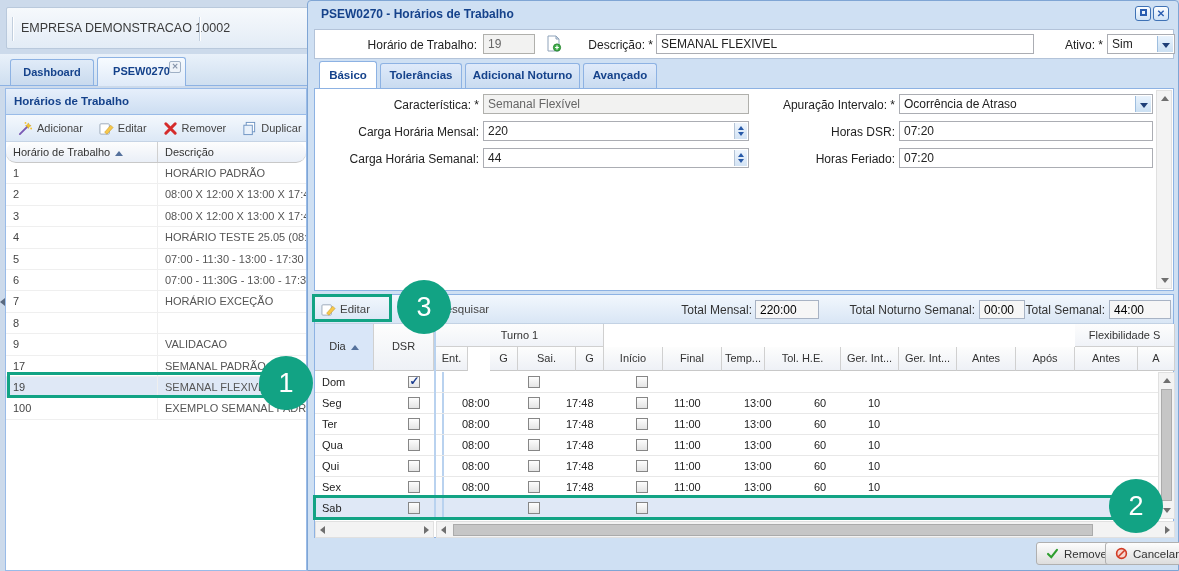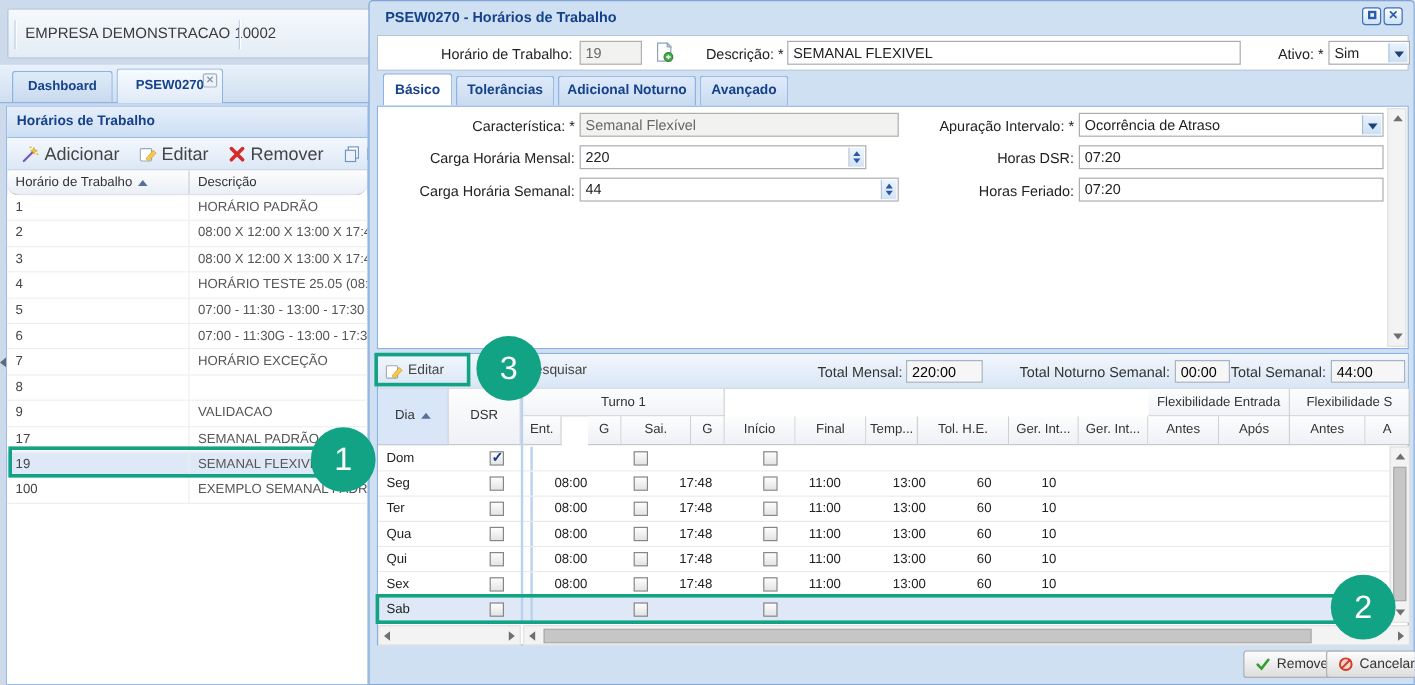--- a/index.html
+++ b/index.html
@@ -27,21 +27,21 @@
   
   .lpanel { position:absolute; left:5px; top:88px; width:302px; height:483px;
             background:#fff; border:1px solid #99bbe8; }
   .lp-title { position:absolute; left:0; top:0; width:100%; height:26px;
               background:linear-gradient(#e6effb,#cddef2); border-bottom:1px solid #99bbe8;
               color:#15428b; font-weight:bold; font-size:11.5px; line-height:25px; padding-left:8px; }
   .lp-toolbar { position:absolute; left:0; top:26px; width:100%; height:27px;
                 background:linear-gradient(#f4f8fd,#dce8f6); border-bottom:1px solid #c6d4e5;
                 display:flex; align-items:center; gap:4px; padding-left:6px; overflow:hidden; }
   .tb-btn { display:flex; align-items:center; gap:4px; padding:3px 6px; border-radius:3px; color:#444;
-            font-size:15px; white-space:nowrap; }
+            font-size:11px; white-space:nowrap; }
   .tb-btn svg { width:15px; height:15px; }
   .lp-header { position:absolute; left:0; top:53px; width:100%; height:21px; display:flex;
                background:linear-gradient(#fdfdfd,#eaeff7); border-bottom:1px solid #c8c8c8; color:#333;border-radius:10px; }
   .lp-h-id { width:152px; border-right:1px solid #d0d0d0; padding:4px 0 0 7px; }
   .lp-h-desc { flex:1; padding:4px 0 0 7px; }
   .lp-rows { position:absolute; left:0; top:74px; width:100%; bottom:0; background:#fff; }
   .lp-row { display:flex; height:21.4px; border-bottom:1px solid #efefef; color:#555; }
   .lp-row.selected { background:#dfe8f6; }
   .lp-c-id { width:152px; border-right:1px solid #efefef; padding:4px 0 0 7px; color:#444; }
   .lp-c-desc { flex:1; padding:4px 0 0 7px; white-space:nowrap; overflow:hidden; }
@@ -302,21 +302,21 @@
     <div class="dlg-content">
       <span class="flabel" style="left:4px;top:9px;width:160px">Característica: *</span>
       <span class="tfield disabled" style="left:168px;top:5px;width:266px">Semanal Flexível</span>
       <span class="flabel" style="left:420px;top:9px;width:160px">Apuração Intervalo: *</span>
       <span class="tfield" style="left:584px;top:5px;width:254px">
         <span>Ocorrência de Atraso</span>
         <span class="trigger"></span>
       </span>
 
       <span class="flabel" style="left:4px;top:36px;width:160px">Carga Horária Mensal:</span>
-      <span class="tfield" style="left:168px;top:32px;width:239px">
+      <span class="tfield" style="left:168px;top:32px;width:266px">
         <span>220</span>
         <span class="spin">
             <i class="up"></i>
             <i class="dn"></i>
           </span>
       </span>
       <span class="flabel" style="left:420px;top:36px;width:160px">Horas DSR:</span>
       <span class="tfield" style="left:584px;top:32px;width:254px">07:20</span>
 
       <span class="flabel" style="left:4px;top:63px;width:160px">Carga Horária Semanal:</span>
@@ -359,21 +359,20 @@
         <span class="tot-label" style="left:700px;width:90px">Total Semanal:</span>
         <span class="tot-field" style="left:794px;width:62px">44:00</span>
       </div>
 
       <div class="g-header">
         <div class="ghf sorted" style="left:0;width:59px">
           <span>Dia</span><span class="sort-asc"></span>
         </div>
         <div class="ghf" style="left:59px;width:60px">DSR</div>
         <div class="ghg" style="left:121px;width:168px">Turno 1</div>
-        <div class="ghg" style="left:642px;width:118px">Flexibilidade Entrada</div>
         <div class="ghg" style="left:760px;width:100px">Flexibilidade S</div>
         <div class="ghs" style="left:121px;width:32px">Ent.</div>
         <div class="ghs" style="left:175px;width:28px">G</div>
         <div class="ghs" style="left:203px;width:58px">Sai.</div>
         <div class="ghs" style="left:261px;width:28px">G</div>
         <div class="ghs" style="left:289px;width:59px">Início</div>
         <div class="ghs" style="left:348px;width:59px">Final</div>
         <div class="ghs" style="left:407px;width:43px">Temp...</div>
         <div class="ghs" style="left:450px;width:76px">Tol. H.E.</div>
         <div class="ghs" style="left:526px;width:58px">Ger. Int...</div>

